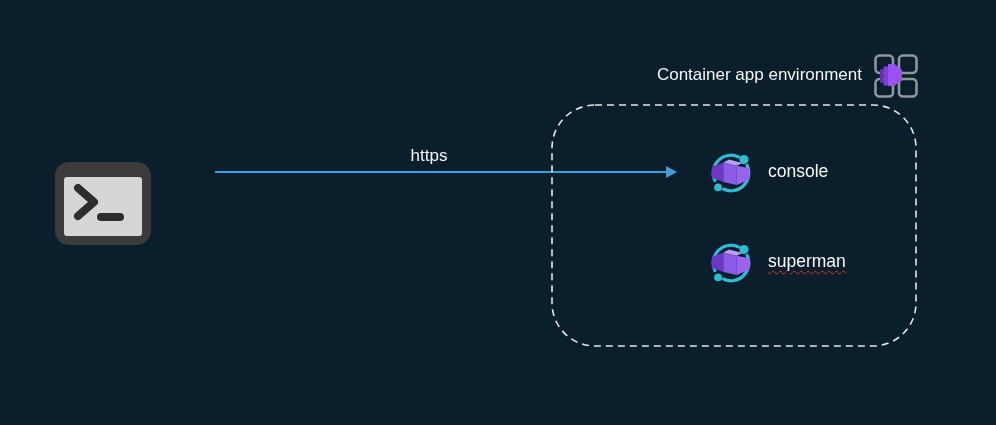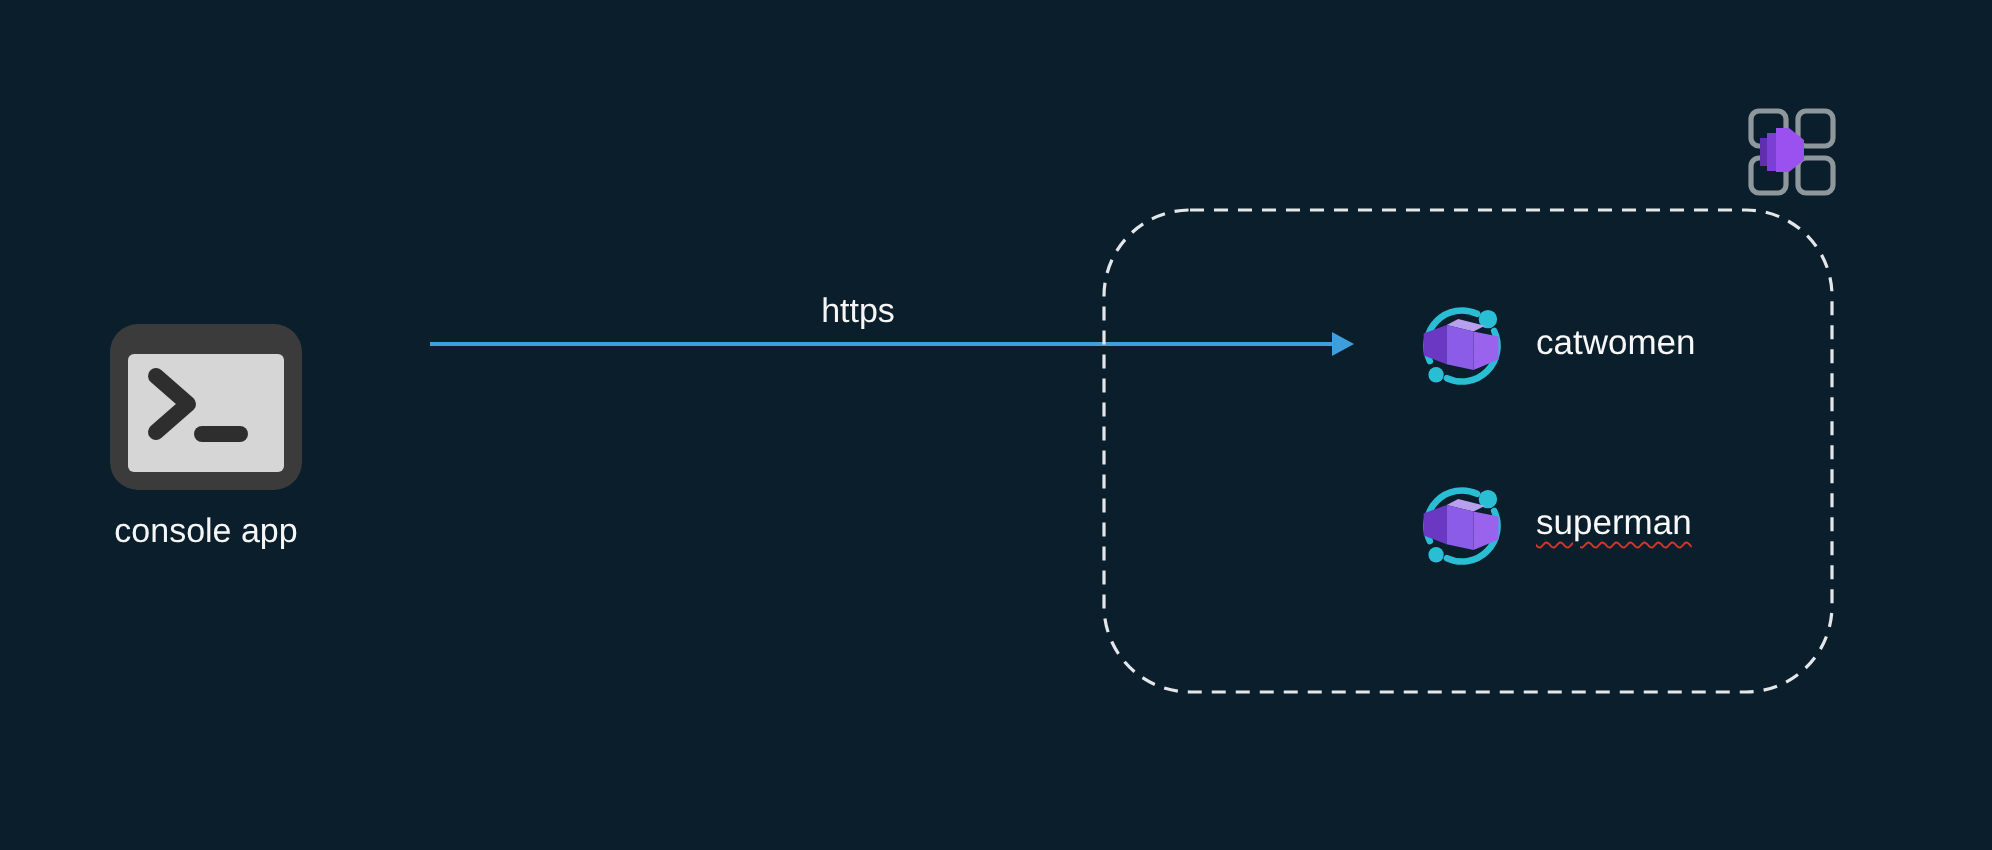--- a/index.html
+++ b/index.html
@@ -87,32 +87,32 @@
   <div class="console-node">
     <div class="terminal-icon">
       <div class="terminal-screen">
         <svg viewBox="0 0 78 59">
           <path d="M14 11 L30 25 L14 39" fill="none" stroke="#2e2e2e" stroke-width="8" stroke-linecap="round" stroke-linejoin="round"></path>
           <path d="M37 40 L56 40" fill="none" stroke="#2e2e2e" stroke-width="8" stroke-linecap="round"></path>
         </svg>
       </div>
     </div>
   </div>
-  <div class="console-label">console app</div>
 
   <div class="https-label">https</div>
   <div class="arrow-line"></div>
   <div class="arrow-head"></div>
 
   <div class="env-box">
     <svg width="366" height="243" viewBox="0 0 366 243">
       <rect x="1" y="1" width="364" height="241" rx="43" ry="43" fill="none" stroke="#e4e7ea" stroke-width="1.6" stroke-dasharray="7 5"></rect>
     </svg>
   </div>
 
+  <div class="env-label">Container app environment</div>
 
   <div class="env-icon">
     <svg viewBox="0 0 44 44">
       <g fill="none" stroke="#8e979c" stroke-width="2.6">
         <rect x="1.5" y="1.5" width="17.5" height="17.5" rx="4"></rect>
         <rect x="25" y="1.5" width="17.5" height="17.5" rx="4"></rect>
         <rect x="1.5" y="25" width="17.5" height="17.5" rx="4"></rect>
         <rect x="25" y="25" width="17.5" height="17.5" rx="4"></rect>
       </g>
       <rect x="6" y="15" width="3.5" height="14" fill="#5f2fae"></rect>
@@ -128,21 +128,21 @@
         <path d="M7.6 31.3 A18.5 18.5 0 0 0 42.4 31.3"></path>
       </g>
       <circle cx="38.5" cy="11" r="4.8" fill="#2abed4"></circle>
       <circle cx="11.5" cy="40" r="4" fill="#2abed4"></circle>
       <polygon points="5,18.5 17,14 17,34.5 5,30" fill="#6b38c4"></polygon>
       <polygon points="17,14 23,11 37,14.5 31,17.5" fill="#b9a0ee"></polygon>
       <polygon points="17,14 31,17.5 31,37.5 17,34.5" fill="#8b5ce8"></polygon>
       <polygon points="31,17.5 44,20 44,32 31,37.5" fill="#9a63ee"></polygon>
     </svg>
   </div>
-  <div class="app-label superman">catwomen</div>
+  <div class="app-label superman">console</div>
 
   <div class="app-icon catwomen">
     <svg viewBox="0 0 50 50">
       <g transform="rotate(-45 25 25)" stroke="#2abed4" stroke-width="3.4" fill="none" stroke-linecap="round">
         <path d="M42.4 18.7 A18.5 18.5 0 0 0 7.6 18.7"></path>
         <path d="M7.6 31.3 A18.5 18.5 0 0 0 42.4 31.3"></path>
       </g>
       <circle cx="38.5" cy="11" r="4.8" fill="#2abed4"></circle>
       <circle cx="11.5" cy="40" r="4" fill="#2abed4"></circle>
       <polygon points="5,18.5 17,14 17,34.5 5,30" fill="#6b38c4"></polygon>

